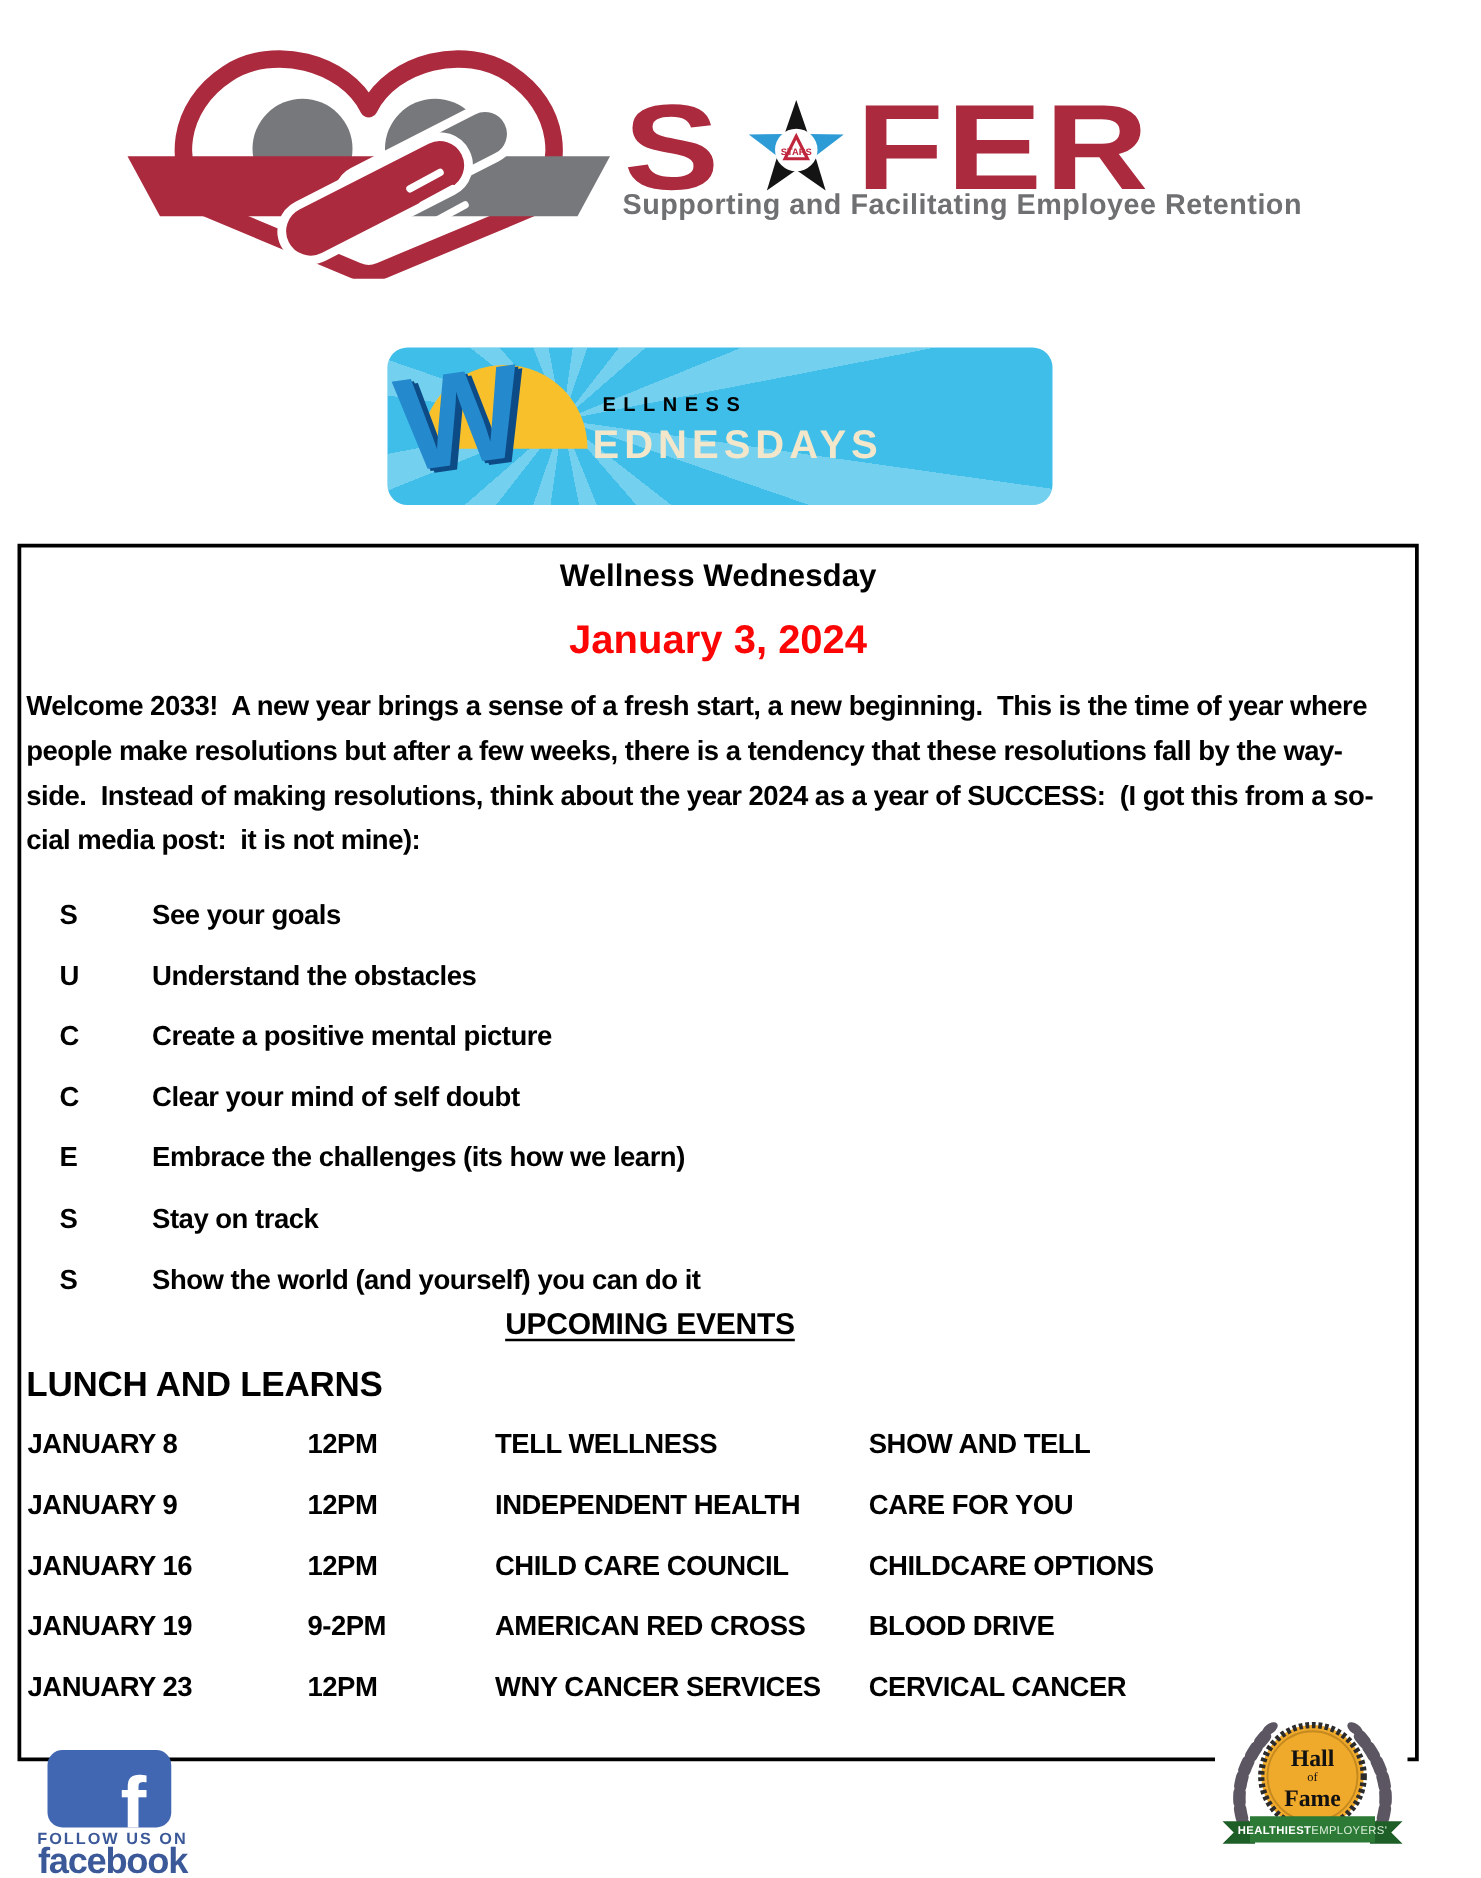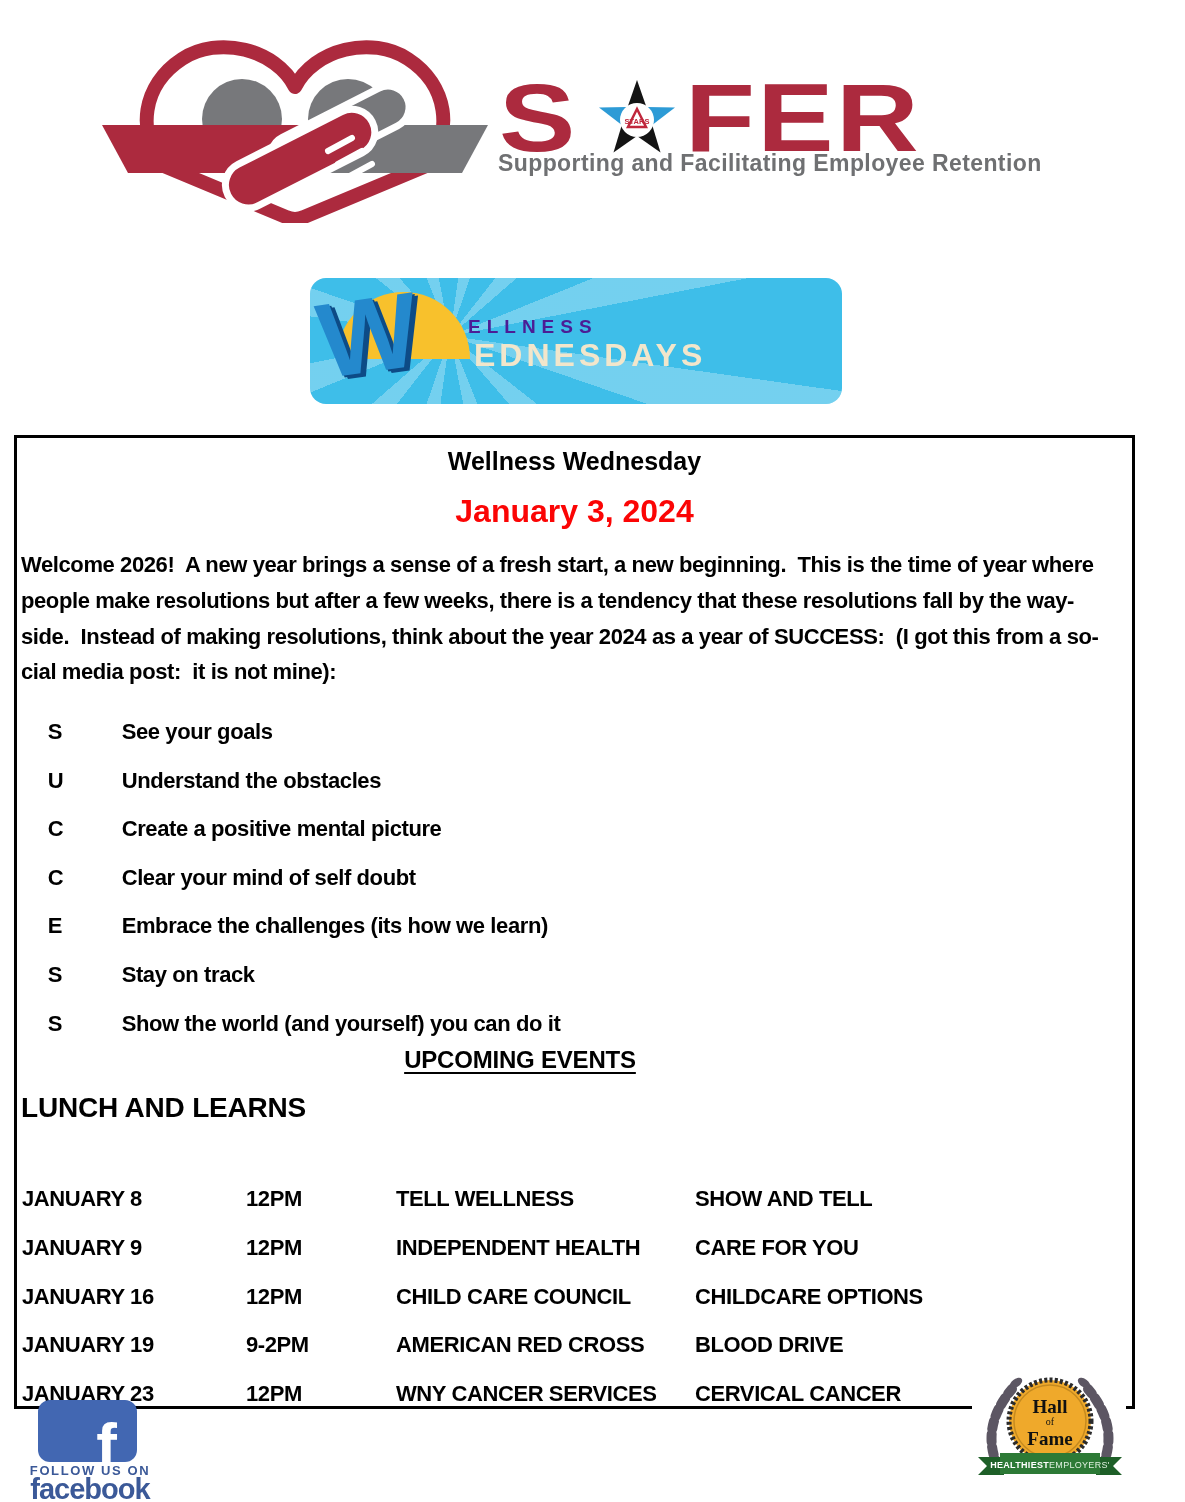--- a/index.html
+++ b/index.html
@@ -36,22 +36,22 @@
   .banner .sun {
     position:absolute; left:27px; top:14px; width:133px; height:67px;
     background:#F8C12C; border-radius:133px 133px 0 0;
   }
   .banner .big-w {
     position:absolute; left:8px; top:4px; font-size:106px; line-height:106px;
     font-weight:800; color:#2489CD; transform:rotate(-8deg);
     text-shadow:5px 4px 0 #0D4B86, 2px 2px 0 #0D4B86;
   }
   .banner .bline1 {
-    position:absolute; left:158px; top:38px; font-size:19px; font-weight:800;
-    color:#4c1d95; letter-spacing:6px;
+    position:absolute; left:172px; top:38px; font-size:16px; font-weight:800;
+    color:#000000; letter-spacing:6px;
   }
   .banner .bline2 {
     position:absolute; left:164px; top:59px; font-size:32px; font-weight:800;
     color:#F2E6CB; letter-spacing:4px;
   }
 
   
   .box {
     position:absolute; left:14px; top:435px; width:1121px; height:974px;
     border:3px solid #000; background:#fff;
@@ -84,21 +84,21 @@
     text-decoration:underline; text-decoration-thickness:2px; text-underline-offset:4px;
   }
   .lunch {
     position:absolute; left:21px; top:1092px; font-size:28px; font-weight:700;
     color:#000; letter-spacing:-0.2px; white-space:pre;
   }
   .etable { position:absolute; left:22px; top:1142px; width:1100px; }
   .erow { position:relative; height:48.8px; }
   .erow span {
     position:absolute; top:0; font-size:22px; font-weight:700; color:#000;
-    letter-spacing:-0.4px; white-space:pre;margin-top:44px;
+    letter-spacing:-0.4px; white-space:pre;
   }
   .c-date  { left:0; }
   .c-time  { left:224px; }
   .c-org   { left:374px; }
   .c-topic { left:673px; }
 
   
   .fb-icon {
     position:absolute; left:38px; top:1400px; width:99px; height:62px;
     background:#4267B2; border-radius:12px; z-index:3; overflow:hidden;
@@ -167,21 +167,21 @@
     <div class="bline1">ELLNESS</div>
     <div class="bline2">EDNESDAYS</div>
   </div>
 
   <div class="box"></div>
 
   <div class="nl-title">Wellness Wednesday</div>
   <div class="nl-date">January 3, 2024</div>
 
   <div class="intro">
-    <div class="line">Welcome 2026!  A new year brings a sense of a fresh start, a new beginning.  This is the time of year where</div>
+    <div class="line">Welcome 2033!  A new year brings a sense of a fresh start, a new beginning.  This is the time of year where</div>
     <div class="line">people make resolutions but after a few weeks, there is a tendency that these resolutions fall by the way-</div>
     <div class="line">side.  Instead of making resolutions, think about the year 2024 as a year of SUCCESS:  (I got this from a so-</div>
     <div class="line">cial media post:  it is not mine):</div>
   </div>
 
   <ul class="success">
     <li>
       <span class="ltr">S</span><span class="txt">See your goals</span>
     </li>
     <li>

